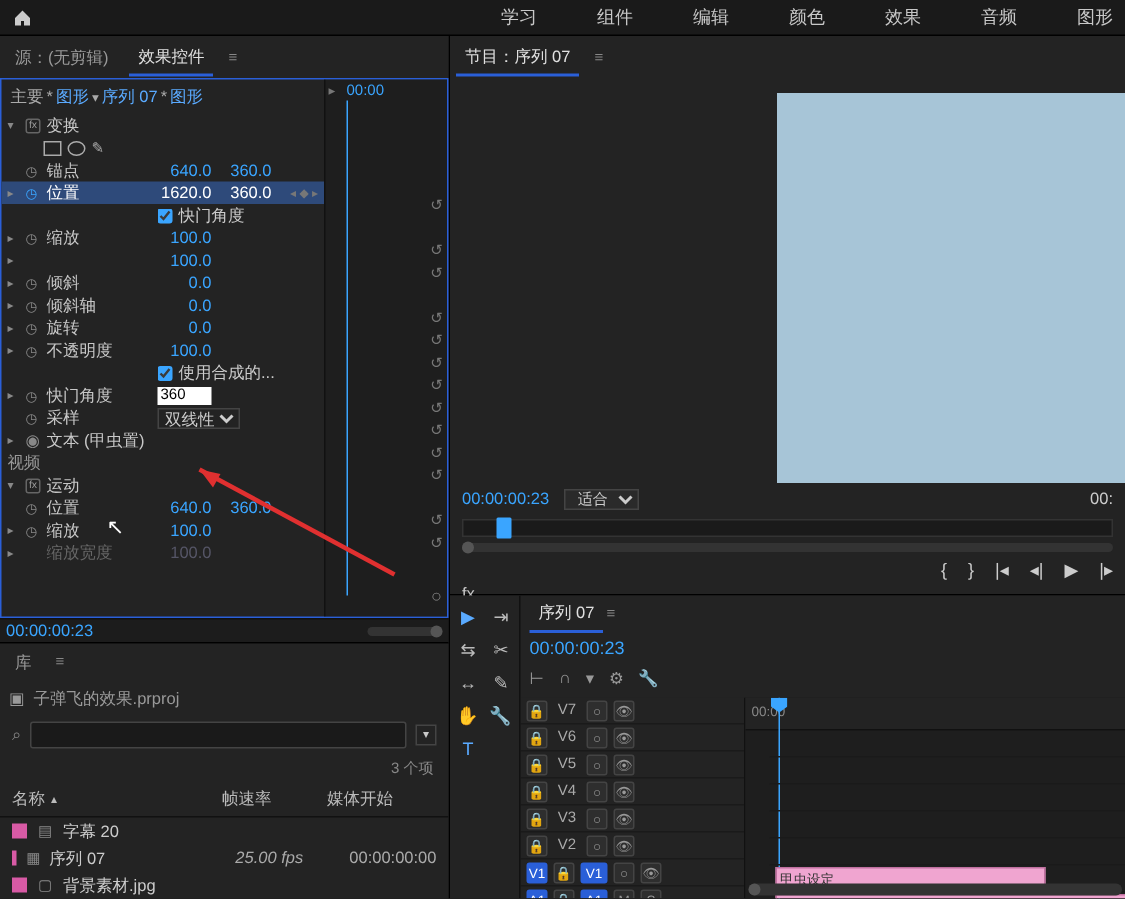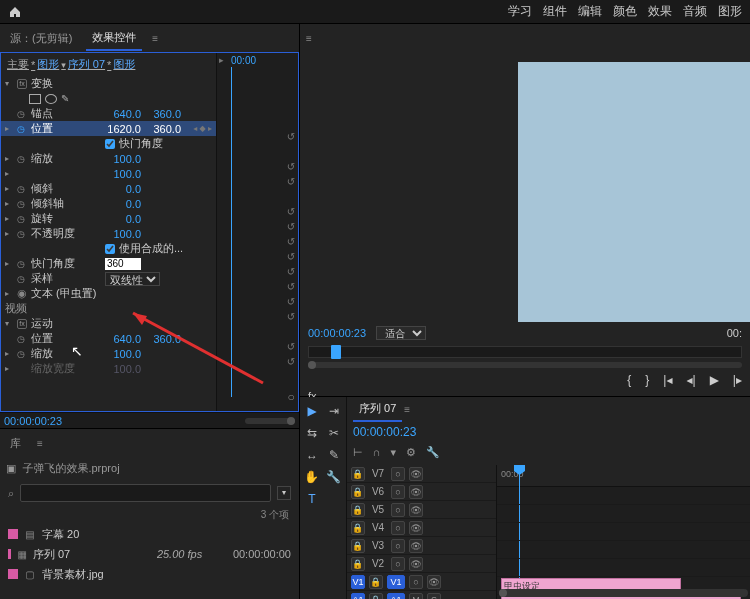--- a/index.html
+++ b/index.html
@@ -1,35 +1,35 @@
 <!DOCTYPE html>
 <html><head>
 <meta charset="utf-8">
 <style>
 * { box-sizing: border-box; margin: 0; padding: 0; font-family: "Microsoft YaHei", Arial, sans-serif; }
 body { background: #232323; color: #c8c8c8; font-size: 11px; width: 750px; height: 599px; overflow: hidden; position: relative; }
 .topbar { height: 24px; background: #1a1a1a; display: flex; align-items: center; padding: 0 8px; gap: 16px; border-bottom: 1px solid #000; }
 .topbar .home { width: 14px; height: 14px; }
 .topbar .spanlbl { color: #c8c8c8; }
-.topnav { margin-left: auto; display: flex; gap: 11px; font-size: 12px; }
+.topnav { margin-left: auto; display: flex; gap: 40px; font-size: 12px; }
 .main { display: flex; height: calc(100% - 24px); }
 .left { width: 300px; border-right: 1px solid #000; display: flex; flex-direction: column; }
 .right { flex: 1; display: flex; flex-direction: column; }
 .panel-tabs { display: flex; align-items: center; height: 28px; padding: 0 4px; background: #232323; gap: 8px; }
 .panel-tab { padding: 4px 6px; font-size: 11px; color: #999; }
 .panel-tab.active { color: #e0e0e0; border-bottom: 2px solid #2a5fd8; }
 .menuicon { margin-left: 2px; color: #888; font-size: 10px; }
 .effect-panel { background: #232323; border: 1px solid #2a5fd8; flex: 0 0 360px; display: flex; overflow: hidden; position: relative; }
 .props { flex: 0 0 215px; overflow: hidden; }
 .timeline-mini { flex: 1; background: #1e1e1e; position: relative; border-left: 1px solid #111; }
 .timeline-mini .play { position: absolute; left: 2px; top: 2px; color: #777; font-size: 9px; }
 .timeline-mini .time { position: absolute; left: 14px; top: 2px; color: #3aa5ff; font-size: 10px; }
 .timeline-mini .playhead { position: absolute; left: 14px; top: 14px; width: 1px; height: 330px; background: #3aa5ff; }
 .timeline-mini .kf { position: absolute; right: 2px; width: 10px; height: 10px; color: #777; font-size: 10px; text-align: center; }
-.crumb { padding: 4px 6px; font-size: 11px; color: #aaa; display: flex; align-items: center; gap: 2px; text-decoration: underline; }
+.crumb { padding: 4px 6px; font-size: 11px; color: #aaa; display: flex; align-items: center; gap: 2px; }
 .crumb .blue { color: #5aaaff; }
 .crumb .caret { font-size: 9px; }
 .row { display: flex; align-items: center; height: 15px; padding: 0 4px; gap: 4px; }
 .row .disclosure { width: 8px; color: #888; font-size: 8px; }
 .row .fx { width: 10px; height: 10px; border: 1px solid #666; border-radius: 2px; font-size: 7px; text-align: center; line-height: 8px; color: #999; }
 .row .lbl { flex: 0 0 70px; white-space: nowrap; overflow: hidden; text-overflow: ellipsis; }
 .row .val { color: #3aa5ff; min-width: 36px; text-align: right; }
 .row .stopwatch { width: 10px; height: 10px; font-size: 9px; color: #888; }
 .row .stopwatch.on { color: #3aa5ff; }
 .row .kfnav { display: flex; gap: 0; margin-left: auto; color: #777; font-size: 8px; }
@@ -81,21 +81,21 @@
 .track-headers { flex: 0 0 150px; background: #232323; border-right: 1px solid #111; }
 .trk { height: 18px; display: flex; align-items: center; gap: 4px; padding: 0 4px; font-size: 10px; color: #aaa; border-bottom: 1px solid #1a1a1a; }
 .trk .btn { width: 14px; height: 14px; background: #2e2e2e; border: 1px solid #444; text-align: center; line-height: 12px; font-size: 9px; color: #999; border-radius: 2px; }
 .trk .btn.on { background: #2a5fd8; color: #fff; border-color: #2a5fd8; }
 .trk .lbl2 { width: 18px; text-align: center; }
 .tracks { flex: 1; position: relative; background: #1e1e1e; }
 .ruler { height: 22px; background: #232323; border-bottom: 1px solid #111; position: relative; }
 .ruler .tick { position: absolute; top: 4px; color: #888; font-size: 9px; }
 .ruler .ph2 { position: absolute; left: 22px; top: 0; width: 1px; height: 200px; background: #3aa5ff; }
 .ruler .ph2::before { content: ""; position: absolute; top: 0; left: -5px; width: 11px; height: 10px; background: #3aa5ff; clip-path: polygon(0 0, 100% 0, 100% 60%, 50% 100%, 0 60%); }
-.tk-lane { height: 18px; border-bottom: 1px solid #1a1a1a; position: relative; }
+.tk-lane { height: 18px; border-bottom: 1px solid #1a1a1a; position: relative; margin-left: 16px; }
 .clip { position: absolute; height: 16px; top: 1px; background: #f0a5d0; border: 1px solid #c070a0; font-size: 9px; color: #333; padding: 0 2px; line-height: 14px; overflow: hidden; white-space: nowrap; }
 .arrow { position: absolute; left: 132px; top: 260px; width: 2px; height: 2px; pointer-events: none; z-index: 100; }
 .arrow svg { position: absolute; left: 0; top: 0; overflow: visible; }
 .cursor { position: absolute; left: 70px; top: 290px; color: #fff; font-size: 14px; z-index: 101; pointer-events: none; }
 </style>
 </head>
 <body>
 
 <div class="topbar">
   <span class="home">
@@ -293,20 +293,28 @@
       <div class="proj-head">
         <span>▣</span>
         <span>子弹飞的效果.prproj</span>
       </div>
       <div class="search">
         <span style="color:#888">⌕</span>
         <input style="">
         <span style="border:1px solid #444;width:14px;height:14px;text-align:center;font-size:8px;line-height:12px">▾</span>
       </div>
       <div class="proj-meta"><span>3 个项</span></div>
+      <div class="proj-cols">
+        <div class="c1">
+            <span>名称</span>
+            <span style="font-size:8px">▴</span>
+          </div>
+        <div class="c2">帧速率</div>
+        <div class="c3">媒体开始</div>
+      </div>
       <div class="proj-row">
           <span class="swatch"></span>
           <span class="icon">▤</span>
           <span class="name">字幕 20</span>
           <span class="fr"></span>
           <span class="st"></span>
         </div>
       <div class="proj-row">
           <span class="swatch"></span>
           <span class="icon">▦</span>
@@ -320,20 +328,21 @@
           <span class="name">背景素材.jpg</span>
           <span class="fr"></span>
           <span class="st"></span>
         </div>
     </div>
   </div>
 
   <div class="right">
     <div class="program">
       <div class="panel-tabs">
+        <span class="panel-tab active">节目：序列 07</span>
         <span class="menuicon">≡</span>
       </div>
       <div class="viewer">
           <div class="canvas"></div>
         </div>
       <div class="prog-ctrl">
         <div class="prog-tc">
           <span>00:00:00:23</span>
           <select class="fit"><option>适合</option></select>
           <span class="tc2">00:</span>

